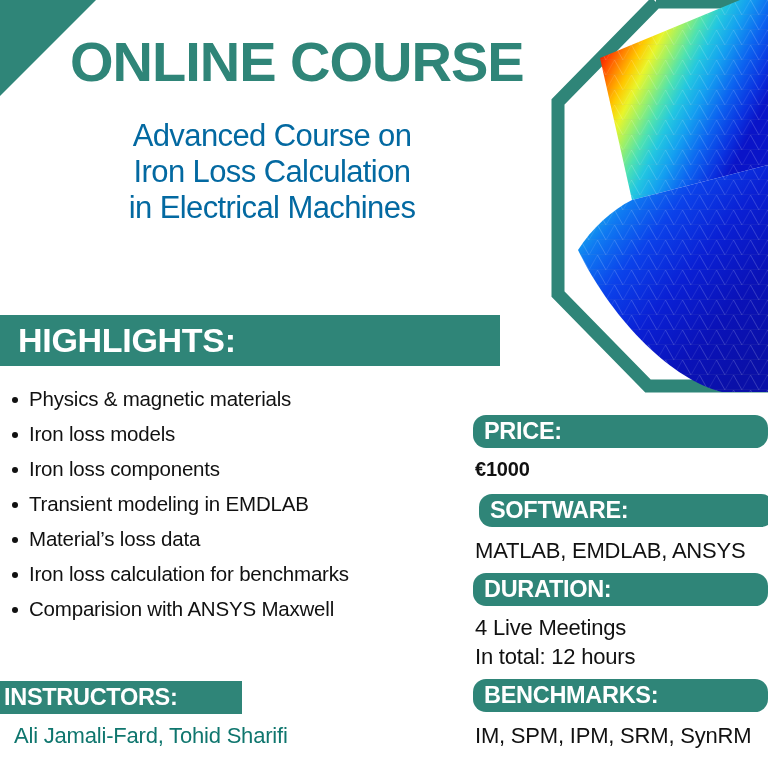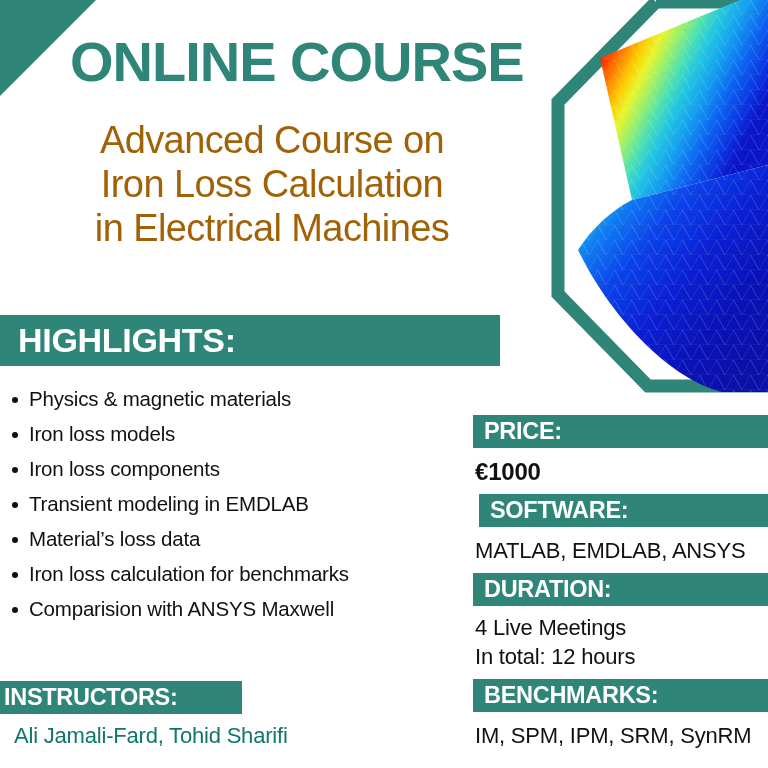--- a/index.html
+++ b/index.html
@@ -63,23 +63,23 @@
     line-height: 1;
     white-space: nowrap;
     margin-left: 24px;
   }
   .course-title {
     position: absolute;
     left: 8px;
     top: 118px;
     width: 528px;
     text-align: center;
-    font-size: 38px;
+    font-size: 31px;
     font-weight: normal;
-    color: #a16207;
+    color: #0369a1;
     line-height: 1.16;
     letter-spacing: -0.6px;
   }
   .course-title .tline { display: block; white-space: nowrap; }
 
   
   .bar {
     position: absolute;
     background: #2f8578;
     color: #ffffff;
@@ -163,31 +163,32 @@
     height: 33px;
     background: #2f8578;
     color: #ffffff;
     font-weight: bold;
     font-size: 23.5px;
     display: flex;
     align-items: center;
     padding-left: 11px;
     box-sizing: border-box;
     letter-spacing: -0.3px;
+    border-radius: 13px;
   }
   .info-value {
     position: absolute;
     left: 2px;
     font-size: 22px;
     color: #111111;
     letter-spacing: -0.2px;
     line-height: 1.32;
     white-space: pre-line;
   }
-  .info-value.bold { font-weight: bold; font-size: 24px; }
+  .info-value.bold { font-weight: bold; font-size: 20px; }
 
   
   .row-price-bar      { top: 415px; }
   .row-price-val      { top: 456px; }
   .row-software-bar   { top: 494px; margin-left: 6px; }
   .row-software-val   { top: 536px; }
   .row-duration-bar   { top: 573px; }
   .row-duration-val   { top: 613px; }
   .row-benchmarks-bar { top: 679px; }
   .row-benchmarks-val { top: 721px; }

